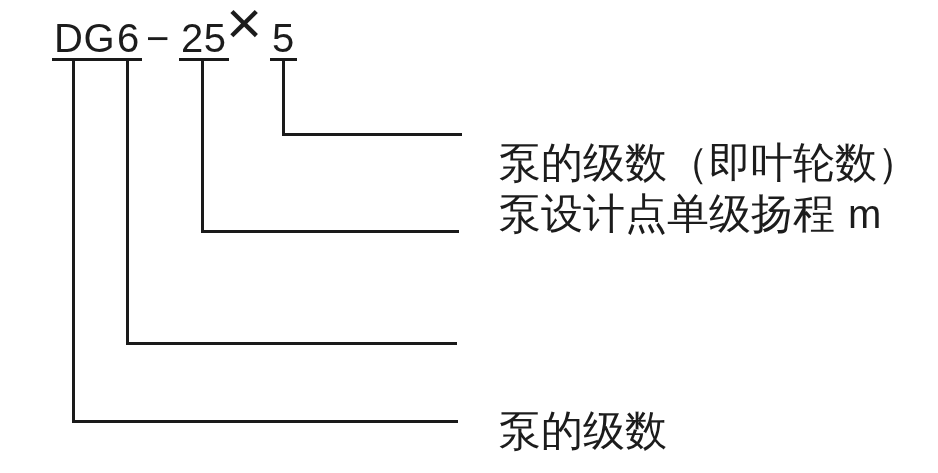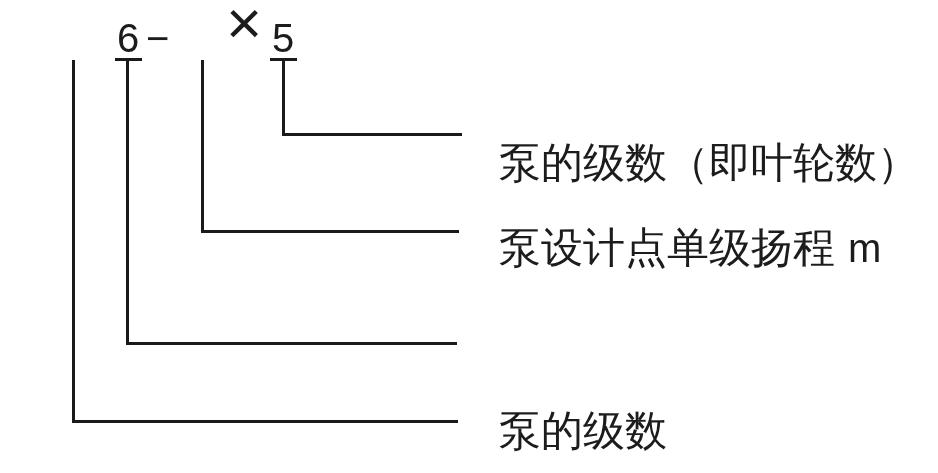--- a/index.html
+++ b/index.html
@@ -59,38 +59,40 @@
     position: absolute;
     left: 499px;
     transform: translateY(-50%);
     white-space: nowrap;
     font-family: "Liberation Serif", serif;
     font-size: 42px;
     line-height: 1.1;
     color: #1c1c1c;
   }
   .label-stages    { top: 131px; margin-top: 32px; }
-  .label-head      { top: 248px; text-align: right; }
+  .label-head      { top: 214px; text-align: right; }
   .label-flow      { top: 330px; }
   .label-pump-type { top: 431px; }
 
   .unit {
     font-family: "Liberation Sans", sans-serif;
     font-size: 40px;
     margin-left: 13px;
   }
   .unit:empty { display: none; margin: 0; }
 </style>
 </head>
 <body>
 
 <div class="stage">
 
+  <span class="code-seg underlined seg-prefix">DG</span>
   <span class="code-seg underlined seg-flow">6</span>
   <span class="code-seg seg-dash">−</span>
+  <span class="code-seg underlined seg-head">25</span>
   <span class="code-seg seg-times">×</span>
   <span class="code-seg underlined seg-stages">5</span>
 
   <div class="callout-line line-stages"></div>
   <div class="callout-line line-head"></div>
   <div class="callout-line line-flow"></div>
   <div class="callout-line line-pump-type"></div>
 
   <div class="callout-label label-stages">
     <span>泵的级数（即叶轮数）</span>

